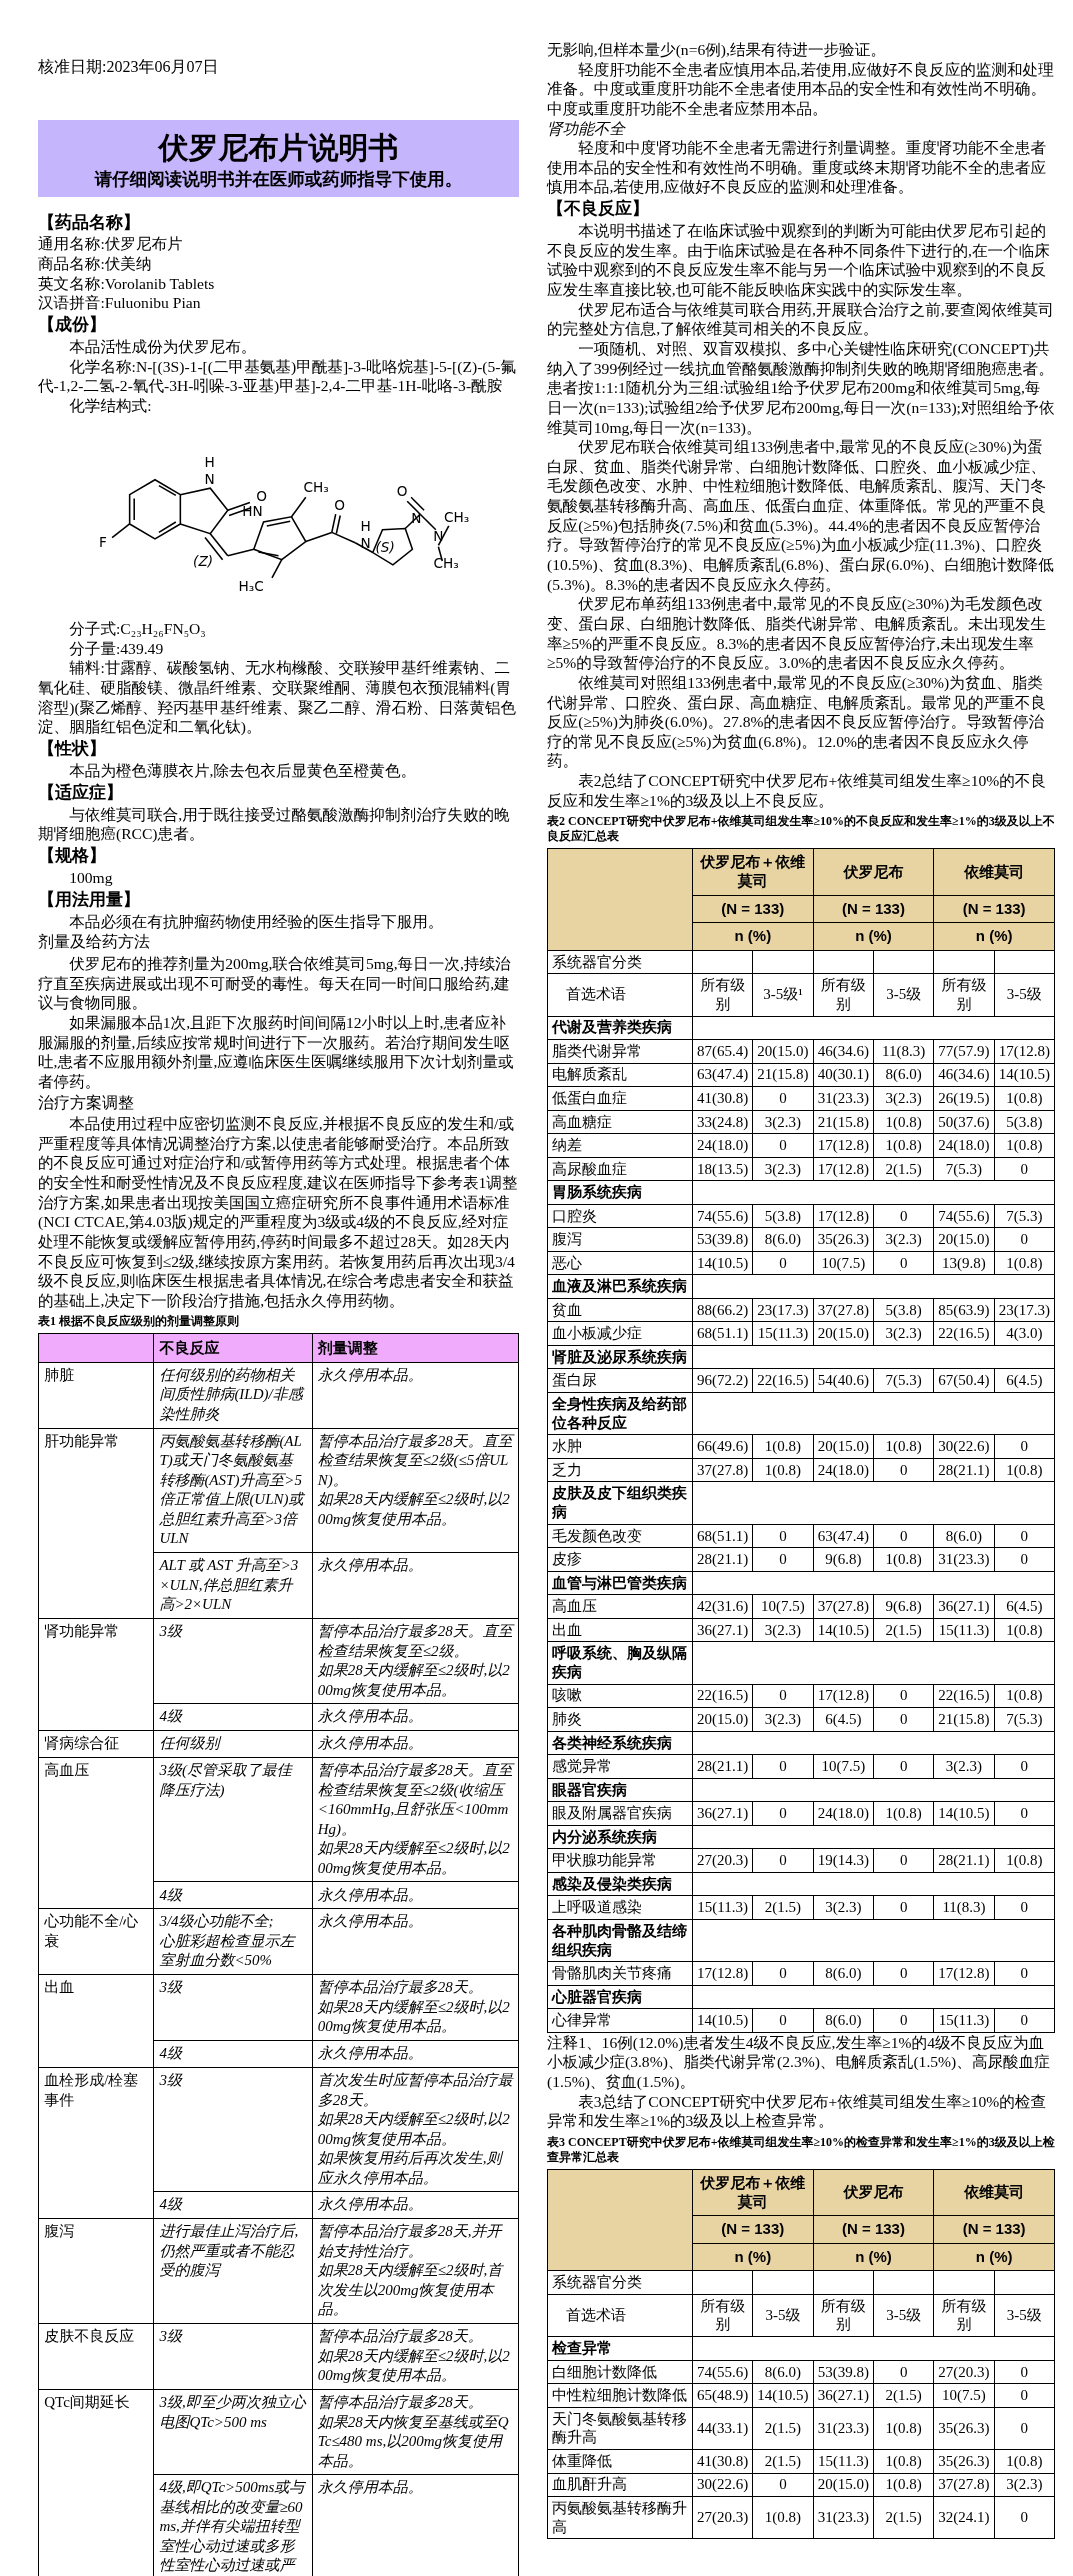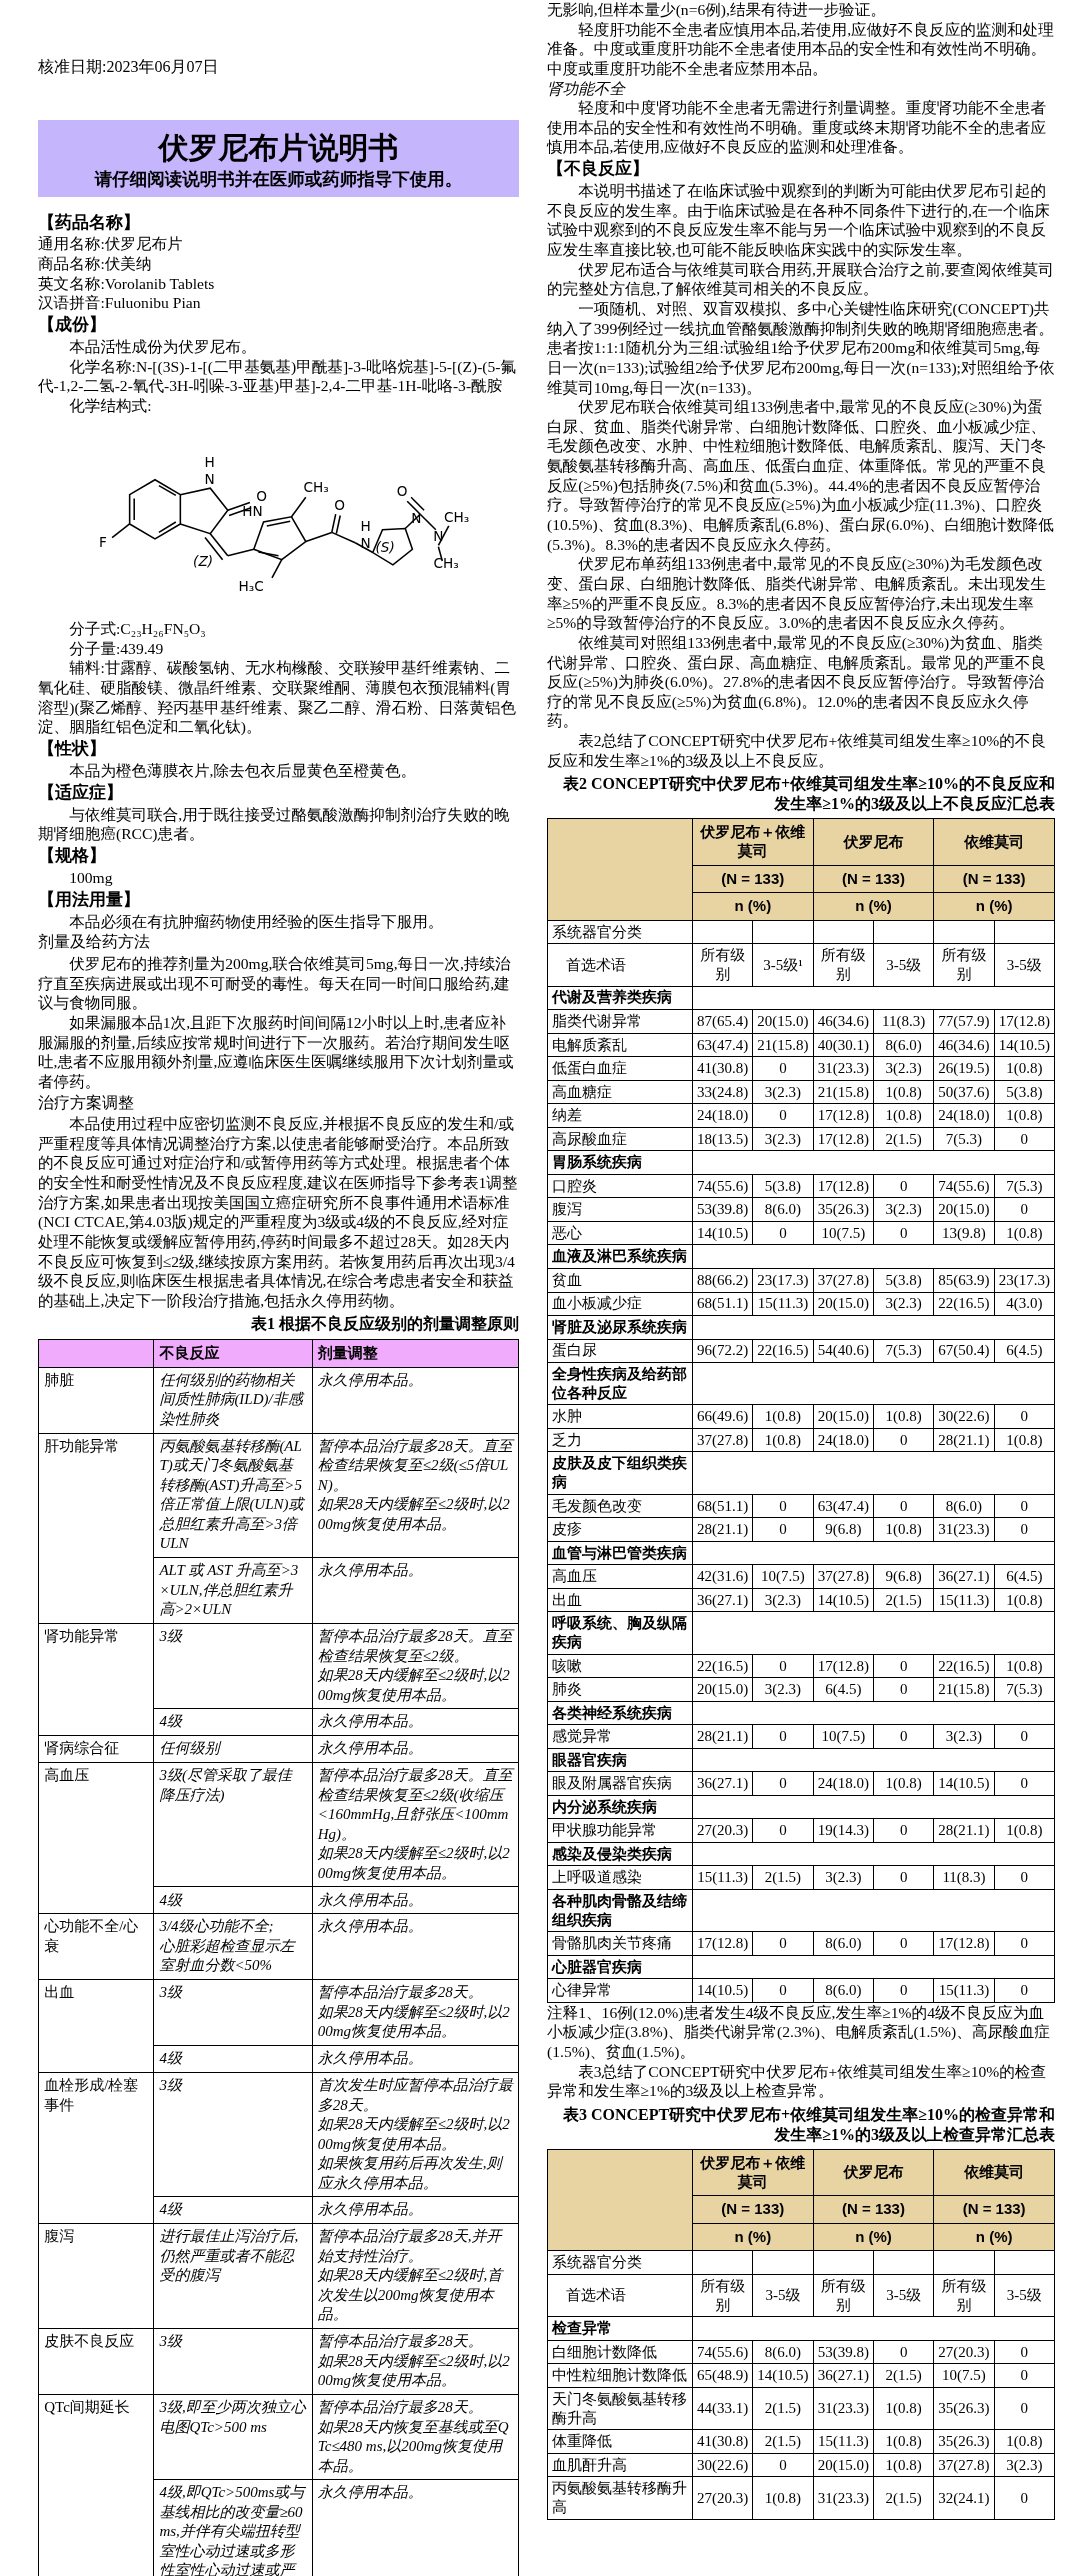--- a/index.html
+++ b/index.html
@@ -1,31 +1,31 @@
 <!DOCTYPE html>
 <html style="font-size:10.4px"><head>
 <meta charset="utf-8">
 <style>
   html,body{margin:0;padding:0;background:#fff;}
   .page{position:relative;width:1073px;height:2576px;background:#fff;overflow:hidden;
         font-family:"Liberation Serif","DejaVu Serif",serif;color:#000;font-size:15.6px;line-height:1.26;}
   .col{position:absolute;top:0;}
   .col.left{left:38px;width:481px;}
-  .col.right{left:547px;width:508px;}
+  .col.right{left:547px;width:508px;padding-top:40px;}
   p{margin:0;}
   .indent{text-indent:2em;}
   .approval{margin-top:57px;font-size:16px;}
   .banner{background:#c4b5fd;text-align:center;margin:43px 0 14.3px 0;padding:10.4px 3.9px 7.8px 3.9px;}
   .banner-title{font-family:"Liberation Sans","DejaVu Sans",sans-serif;font-weight:bold;font-size:30px;line-height:1.15;}
   .banner-sub{font-weight:bold;font-size:17.5px;margin-top:2.6px;}
   h2.sec{font-family:"Liberation Sans","DejaVu Sans",sans-serif;font-size:17px;font-weight:bold;margin:1.3px 0;}
   h3.sub{font-family:"Liberation Sans","DejaVu Sans",sans-serif;font-size:16px;font-weight:normal;margin:1.3px 0;}
   .ital{font-style:italic;}
   .structure{text-align:center;margin:2.6px 0 1.3px 0;}
-  .caption{text-align:right;font-weight:bold;font-size:16px;margin:3.9px 0;}
+  .caption{text-align:left;font-weight:bold;font-size:12px;margin:3.9px 0;}
   table{width:100%;border-collapse:collapse;table-layout:fixed;}
   td{border:1.3px solid #000;vertical-align:top;word-break:break-all;}
   .t1{font-size:15px;line-height:1.3;margin-top:2.6px;}
   .t1 td{padding:3.2px 5.2px;}
   .t1 td.hdr{background:#f0abfc;font-family:"Liberation Sans","DejaVu Sans",sans-serif;font-weight:bold;padding:3.9px 5.2px;}
   .t23{font-size:15px;line-height:1.25;margin-top:3.9px;}
   .t23 td{padding:1.9px 3.9px;vertical-align:middle;}
   .t23 td.hdr{background:#E8D3A3;font-family:"Liberation Sans","DejaVu Sans",sans-serif;font-weight:bold;text-align:center;padding:3.9px 2.6px;}
   .t23 td.soc,.t23 td.pt{font-family:"Liberation Serif",serif;}
   .t23 td.pt{padding-left:18px;}

